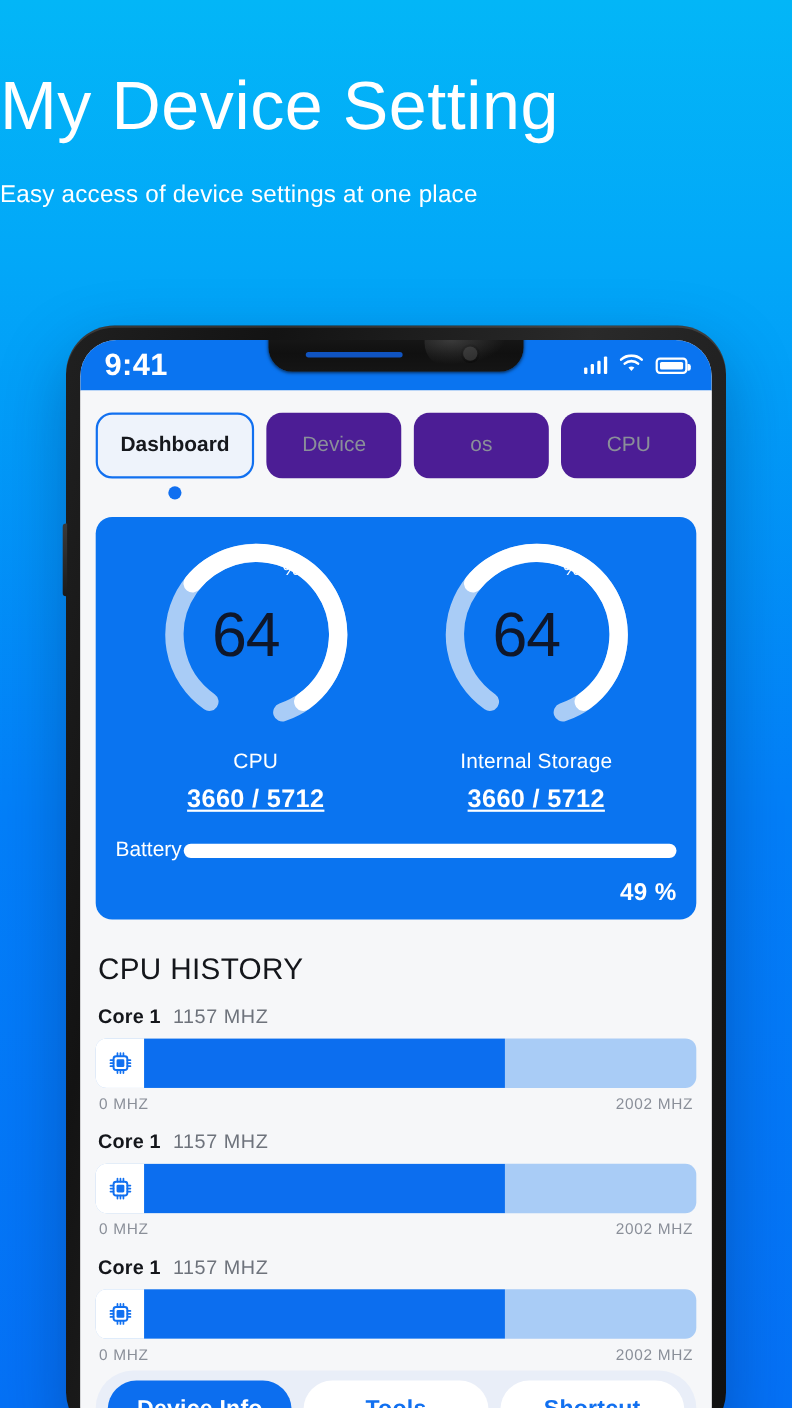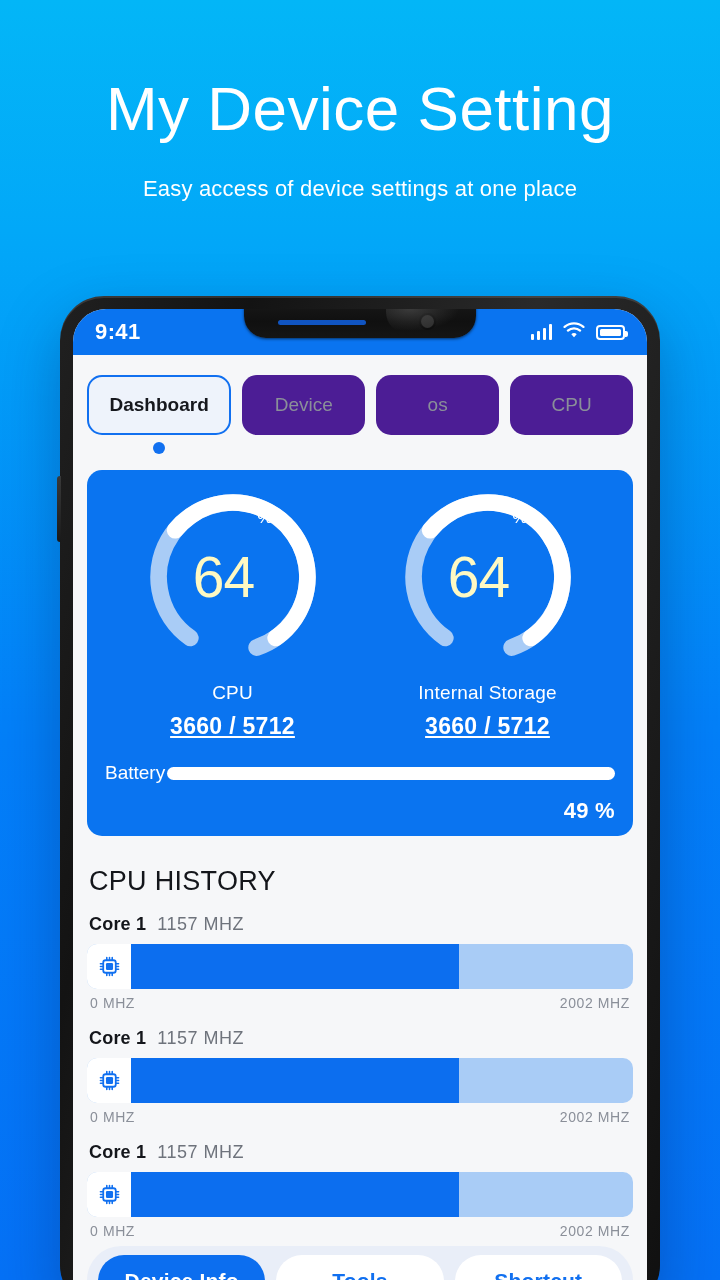--- a/index.html
+++ b/index.html
@@ -4,21 +4,21 @@
 <style>
   * { margin:0; padding:0; box-sizing:border-box; }
   html,body{ width:720px; height:1280px; }
   body{
     font-family:"Liberation Sans", sans-serif;
     background:linear-gradient(180deg,#03B6F7 0%,#02A8F8 18%,#037FF9 58%,#0571F6 100%);
     overflow:hidden; position:relative;
   }
 
   
-  .promo{ position:absolute; top:12px; left:0; width:720px; text-align:center; }
+  .promo{ position:absolute; top:0; left:0; width:720px; }
   .promo-title{
     margin-top:64px; font-size:62px; font-weight:400; color:#ffffff;
     letter-spacing:0.5px; line-height:1.05;
   }
   .promo-sub{
     margin-top:32px; font-size:22px; font-weight:400; color:#ffffff;
     line-height:1.42; letter-spacing:0.2px;
   }
 
   
@@ -58,21 +58,21 @@
     position:absolute; right:10px; top:-4px; width:80px; height:42px;
     background:radial-gradient(ellipse at 30% 40%, rgba(90,90,90,.55), rgba(0,0,0,0) 62%);
     border-radius:0 0 22px 22px;
   }
 
   
   .statusbar{
     height:46px; background:#0A74F0; display:flex; align-items:center;
     justify-content:space-between; padding:0 22px; color:#fff;
   }
-  .status-time{ font-size:22px; font-weight:700; letter-spacing:.4px; }
+  .status-time{ font-size:28px; font-weight:700; letter-spacing:.4px; }
   .status-icons{ display:flex; align-items:center; gap:11px; }
   .sig{ display:flex; align-items:flex-end; gap:2.5px; height:16px; }
   .sig i{ display:block; width:3.5px; background:#fff; border-radius:1px; }
   .sig i:nth-child(1){height:6px}.sig i:nth-child(2){height:9px}
   .sig i:nth-child(3){height:12.5px}.sig i:nth-child(4){height:16px}
   .batt{
     width:29px; height:15px; border:2px solid #fff; border-radius:4px;
     position:relative; padding:2px;
   }
   .batt::after{ content:""; position:absolute; right:-4.5px; top:4px; width:2.5px; height:6px;
@@ -103,21 +103,21 @@
     margin:35px 14px 0 14px; background:#0A74F0; border-radius:15px;
     padding:14px 18px 12px 18px; color:#fff;
   }
   .gauges{ display:flex; }
   .gauge-col{ flex:1; display:flex; flex-direction:column; align-items:center; }
   .gauge{ position:relative; width:186px; height:186px; }
   .gauge svg{ width:186px; height:186px; display:block; }
   .gauge-val{
     position:absolute; inset:0; display:flex; align-items:center; justify-content:center;
   }
-  .gauge-num{ font-size:57px; font-weight:400; color:#fef9c3; line-height:1; letter-spacing:-1px; }
+  .gauge-num{ font-size:57px; font-weight:400; color:#0f172a; line-height:1; letter-spacing:-1px; }
   .gauge-pct{ font-size:17px; color:#fff; align-self:flex-start; margin-top:24px; margin-left:3px; }
   .gauge-label{ margin-top:12px; font-size:19px; font-weight:400; letter-spacing:.2px; }
   .gauge-nums{ margin-top:9px; font-size:23px; font-weight:700; letter-spacing:.3px;text-decoration:underline; }
 
   .battery-row{ display:flex; align-items:center; margin-top:22px; }
   .battery-label{ font-size:19px; margin-right:2px; }
   .battery-track{
     flex:1; height:13px; border-radius:7px; background:#ffffff; overflow:hidden;
   }
   .battery-fill{ height:100%; background:#A9CCF6; border-radius:7px; }

